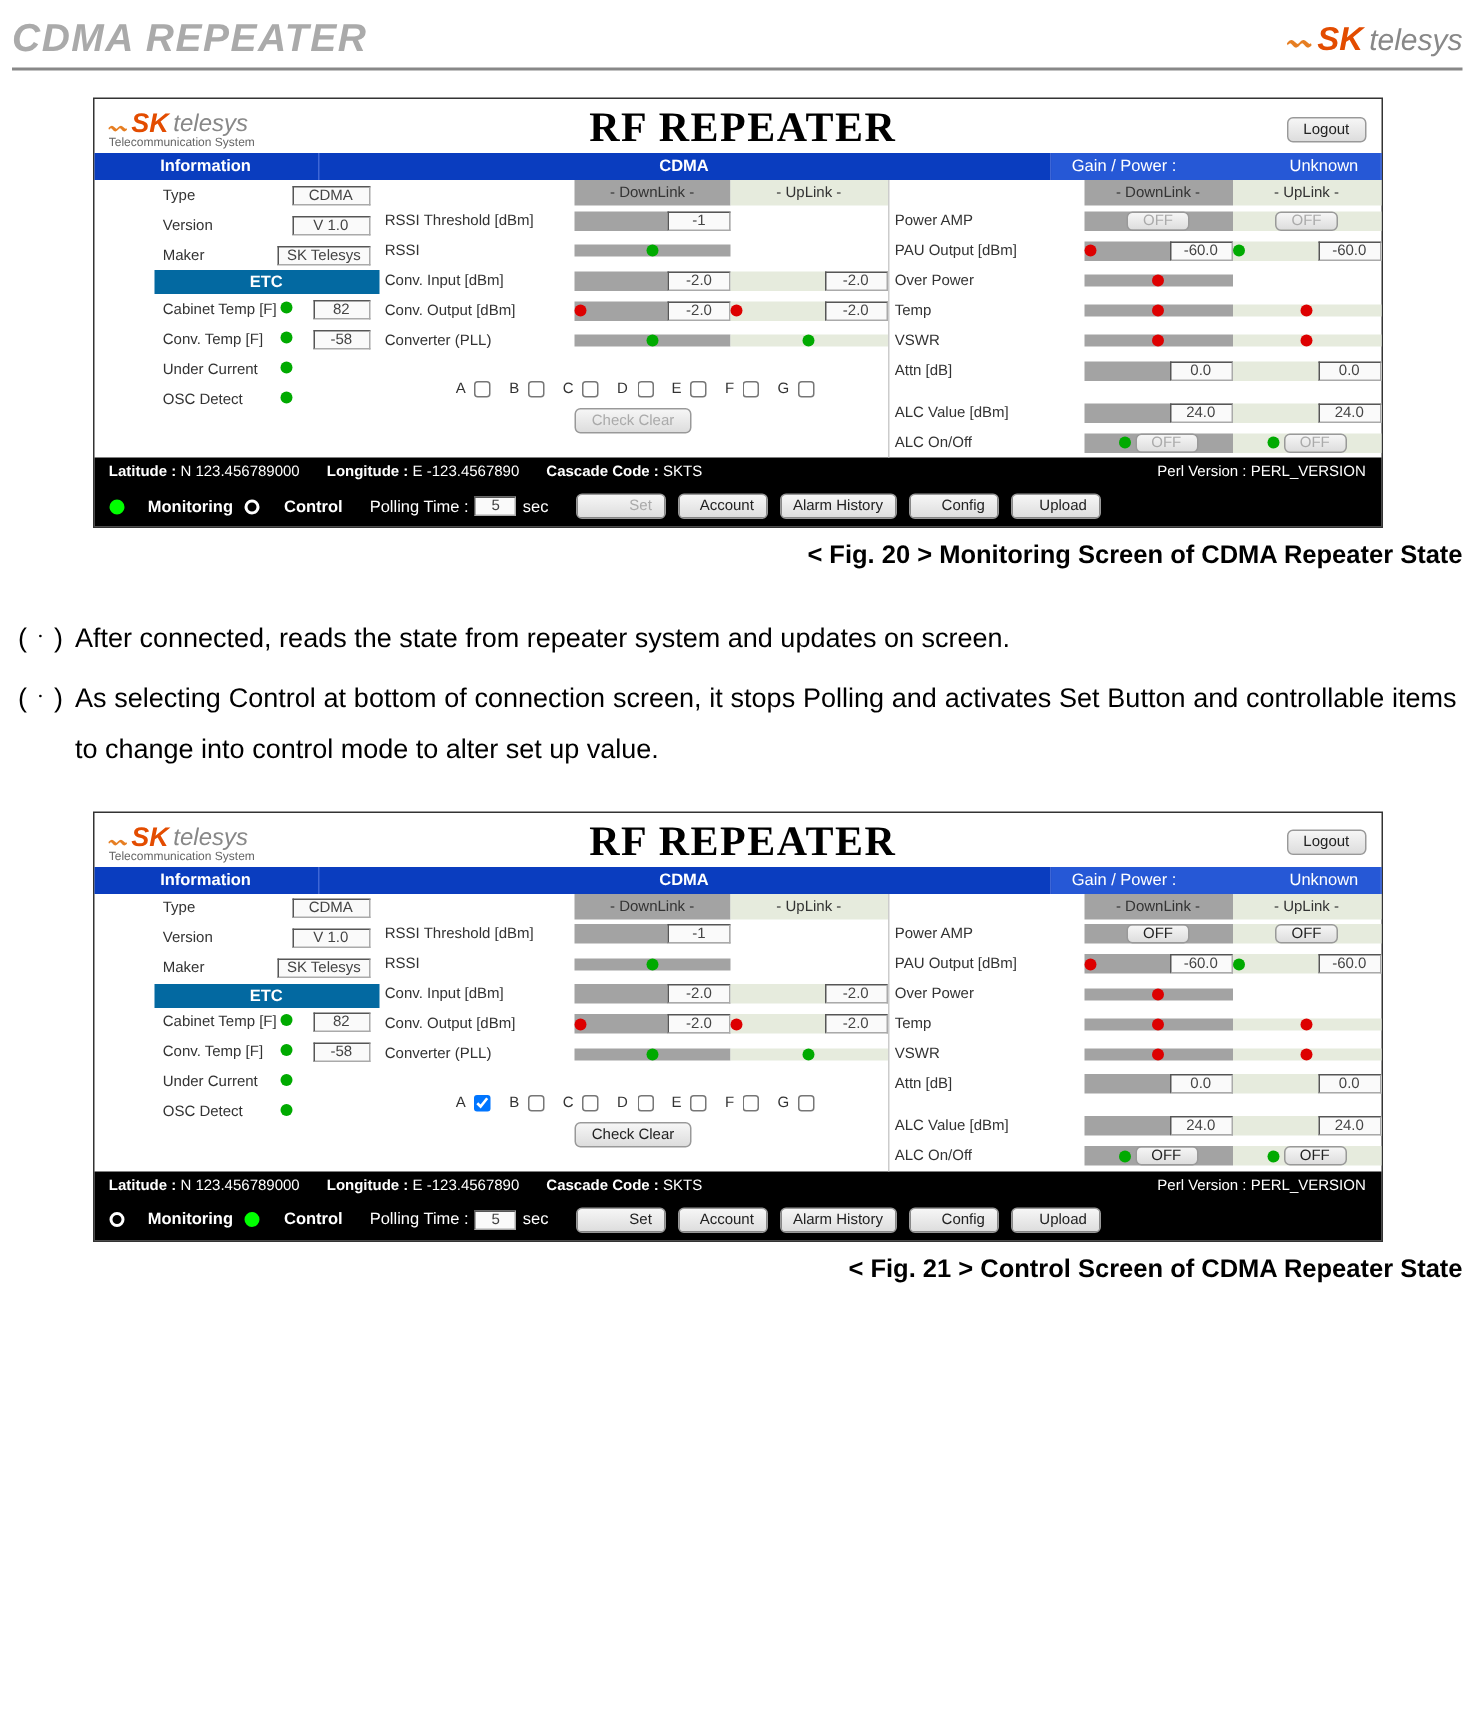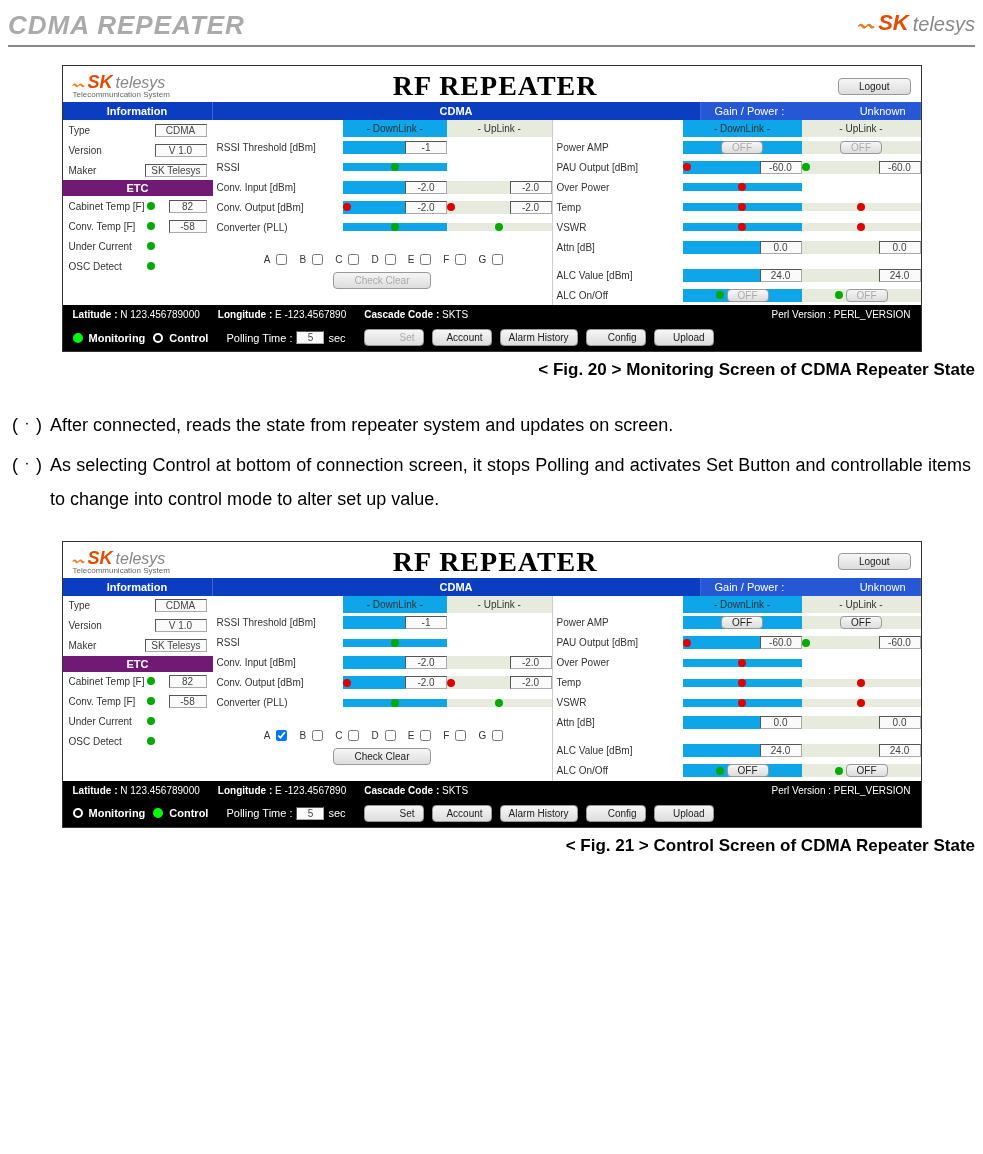--- a/index.html
+++ b/index.html
@@ -7,21 +7,21 @@
     font-family: Arial, sans-serif;
     background: #fff;
     margin: 0;
     padding: 10px 8px;
     width: 983px;
     color: #000;
   }
   .doc-header {
     display: flex;
     justify-content: space-between;
-    align-items: flex-start;
+    align-items: center;
     border-bottom: 2px solid #888;
     padding-bottom: 4px;
     margin-bottom: 18px;
   }
   .doc-title {
     font-size: 26px;
     font-weight: bold;
     color: #aaa;
     font-style: italic;
     letter-spacing: 1px;
@@ -35,58 +35,58 @@
   .ss-top { display:flex; align-items:center; justify-content:space-between; padding:4px 10px 0 10px; }
   .ss-logo-block { display:flex; flex-direction:column; line-height:1; }
   .ss-logo-row { display:flex; align-items:flex-end; gap:3px;}
   .ss-logo-sk { color:#e34c00; font-weight:bold; font-size:18px; font-style:italic;}
   .ss-logo-telesys { color:#888; font-size:16px; font-style:italic;}
   .ss-logo-sub { font-size:8px; color:#666; }
   .ss-title { font-family:"Times New Roman",serif; font-size:28px; font-weight:bold; letter-spacing:1px; }
   .ss-logout-wrap { width:90px; text-align:right;}
   .btn3d {
     display:inline-block; background:linear-gradient(#f6f6f6,#ddd);
-    border:1px solid #999; border-radius:4px; padding:2px 20px;
+    border:1px solid #999; border-radius:4px; padding:2px 10px;
     font-size:10px; color:#222; cursor:pointer;
   }
   .btn3d.disabled { color:#aaa; }
   .bluebar { display:flex; background:#0a3dbf; color:#fff; font-size:11px; font-weight:bold; }
   .bluebar .cell { padding:3px 0; text-align:center; border-right:1px solid #3e66d6; }
   .bluebar .info { width:150px; }
   .bluebar .cdma { flex:1; }
   .bluebar .gp { width:220px; background:#2658d6; font-weight:normal; display:flex; justify-content:space-between; padding:3px 14px; }
   .ss-body { display:flex; }
-  .left-col { width:150px; }
+  .left-col { width:150px;margin-left:40px; }
   .mid-col { width:340px; border-right:1px solid #ccc; }
   .right-col { flex:1; }
-  .sec-hdr { background:#701a75; color:#fff; text-align:center; font-size:11px; font-weight:bold; padding:2px 0; }
+  .sec-hdr { background:#0369a1; color:#fff; text-align:center; font-size:11px; font-weight:bold; padding:2px 0; }
   .kv-row { display:flex; align-items:center; padding:2px 6px; font-size:10px; color:#333; min-height:20px;}
   .kv-row .k { width:78px; }
   .kv-row .led { width:12px; }
   .valbox { border:1px inset #aaa; background:#fafafa; width:52px; text-align:center; font-size:10px; color:#444; padding:0 2px; margin-left:auto;}
   .led-dot { display:inline-block; width:8px; height:8px; border-radius:50%; }
   .led-green { background:#0a0; }
   .led-red { background:#d00; }
   .dl-ul-head { display:flex; font-size:10px; color:#333; }
   .dl-ul-head .lab { width:130px; }
   .dl-ul-head .col { flex:1; text-align:center; padding:3px 0; }
-  .bg-dl { background:#0ea5e9; }
+  .bg-dl { background:#a3a3a3; }
   .bg-ul { background:#e6ebdd; }
   .data-row { display:flex; align-items:center; min-height:20px; font-size:10px; color:#333;}
   .data-row .lab { width:130px; padding-left:4px;}
   .data-row .col { flex:1; text-align:center; position:relative; display:flex; align-items:center; justify-content:center; gap:3px;}
   .chk-row { display:flex; gap:9px; padding:4px 0 2px 6px; align-items:center; justify-content:center; font-size:10px; color:#333;}
   .chk-row label { display:flex; align-items:center; gap:2px;}
   .chk-row input { width:11px; height:11px; }
   .checkclear-wrap { text-align:center; padding:2px 0 4px 0;}
   .blackbar { background:#000000; color:#fff; display:flex; align-items:center; padding:4px 10px; font-size:10px; gap:18px;}
   .blackbar .grow { flex:1; }
   .perlv { font-size:10px; }
   .ctrlbar { background:#000; color:#fff; display:flex; align-items:center; padding:5px 10px; gap:8px; font-size:11px;}
-  .radio-lbl { display:flex; align-items:center; gap:6px; font-weight:bold;}
+  .radio-lbl { display:flex; align-items:center; gap:16px; font-weight:bold;}
   .radio-dot { width:10px; height:10px; border-radius:50%; border:2px solid #fff; display:inline-block;}
   .radio-dot.on { background:#0f0; border-color:#0f0;}
   .polling { display:flex; align-items:center; gap:4px; margin-left:10px; margin-right:10px;}
   .polling .valbox { width:28px; }
   .ctrlbar .btn3d { padding:2px 8px; min-width:60px; text-align:right;}
 
   .fig-caption { text-align:right; font-weight:bold; font-size:17px; margin:6px 0 28px 0;}
   .para-list { padding:0 4px; margin-bottom:24px;}
   .para-item { display:flex; font-size:18px; line-height:1.9; margin-bottom:6px;}
   .para-item .marker { width:38px; flex-shrink:0; }

